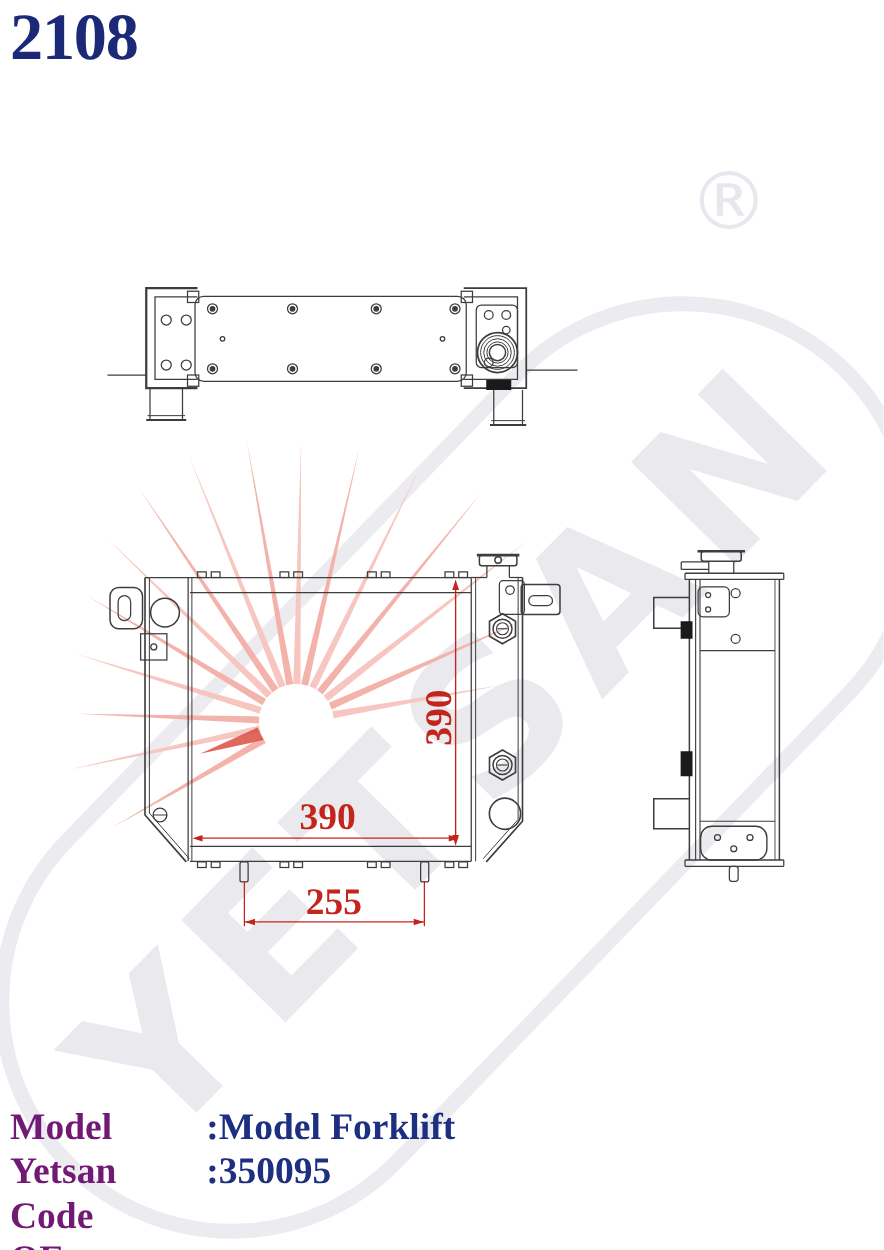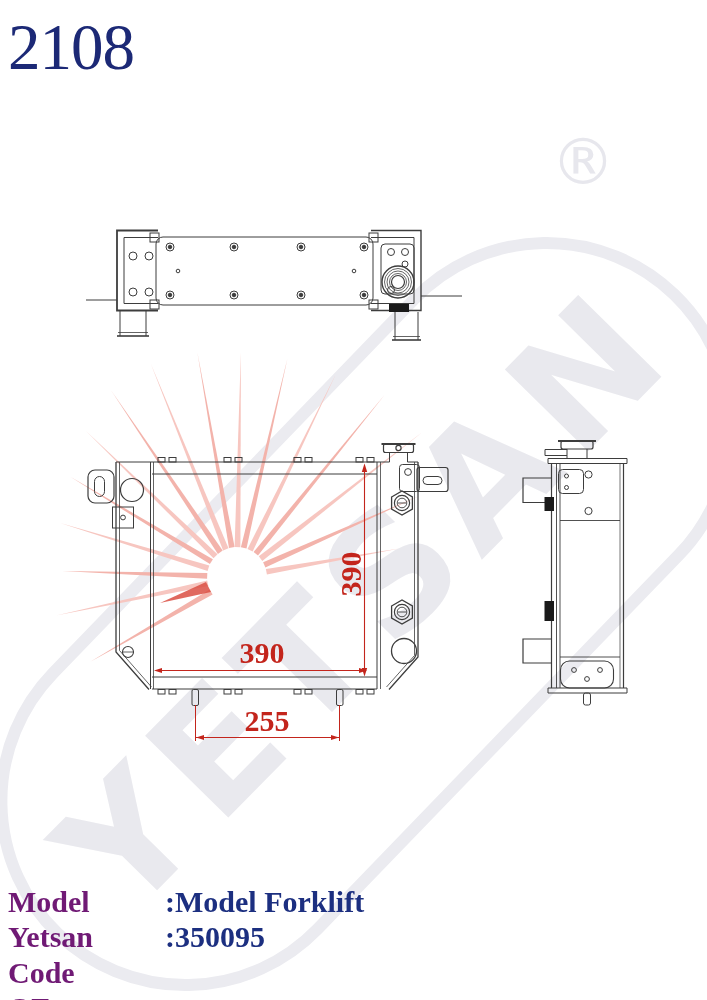--- a/index.html
+++ b/index.html
@@ -11,21 +11,21 @@
            transform:rotate(-46deg);z-index:1;}
   .wm-text{position:absolute;left:365px;top:600px;transform:translate(-50%,-50%) rotate(-45.5deg);
            font-family:"DejaVu Sans",sans-serif;font-weight:bold;font-size:160px;
            letter-spacing:14px;color:#e9e9ee;white-space:nowrap;z-index:1;line-height:1;}
   .wm-reg{position:absolute;left:551px;top:130px;font-family:"DejaVu Sans",sans-serif;
           font-size:64px;color:#e7e7ed;z-index:1;line-height:1;}
   
   .burst{position:absolute;left:0;top:0;z-index:2;}
   .lines{position:absolute;left:0;top:0;z-index:3;}
   
-  .code-number{position:absolute;left:8px;top:10px;font-size:65px;font-weight:normal;
+  .code-number{position:absolute;left:8px;top:0;font-size:53px;font-weight:bold;
                color:#1c2976;z-index:4;letter-spacing:-1px;}
   .specs{position:absolute;left:8px;top:884px;z-index:4;font-size:30px;font-weight:bold;
          line-height:35.4px;}
   .spec-row{display:flex;}
   .spec-label{color:#701a75;width:157px;flex:0 0 157px;}
   .spec-value{color:#1c2f80;white-space:pre;}
   svg text.dim{font-family:"Liberation Serif",serif;font-weight:bold;font-size:30px;fill:#c3251c;}
 </style>
 </head>
 <body>

